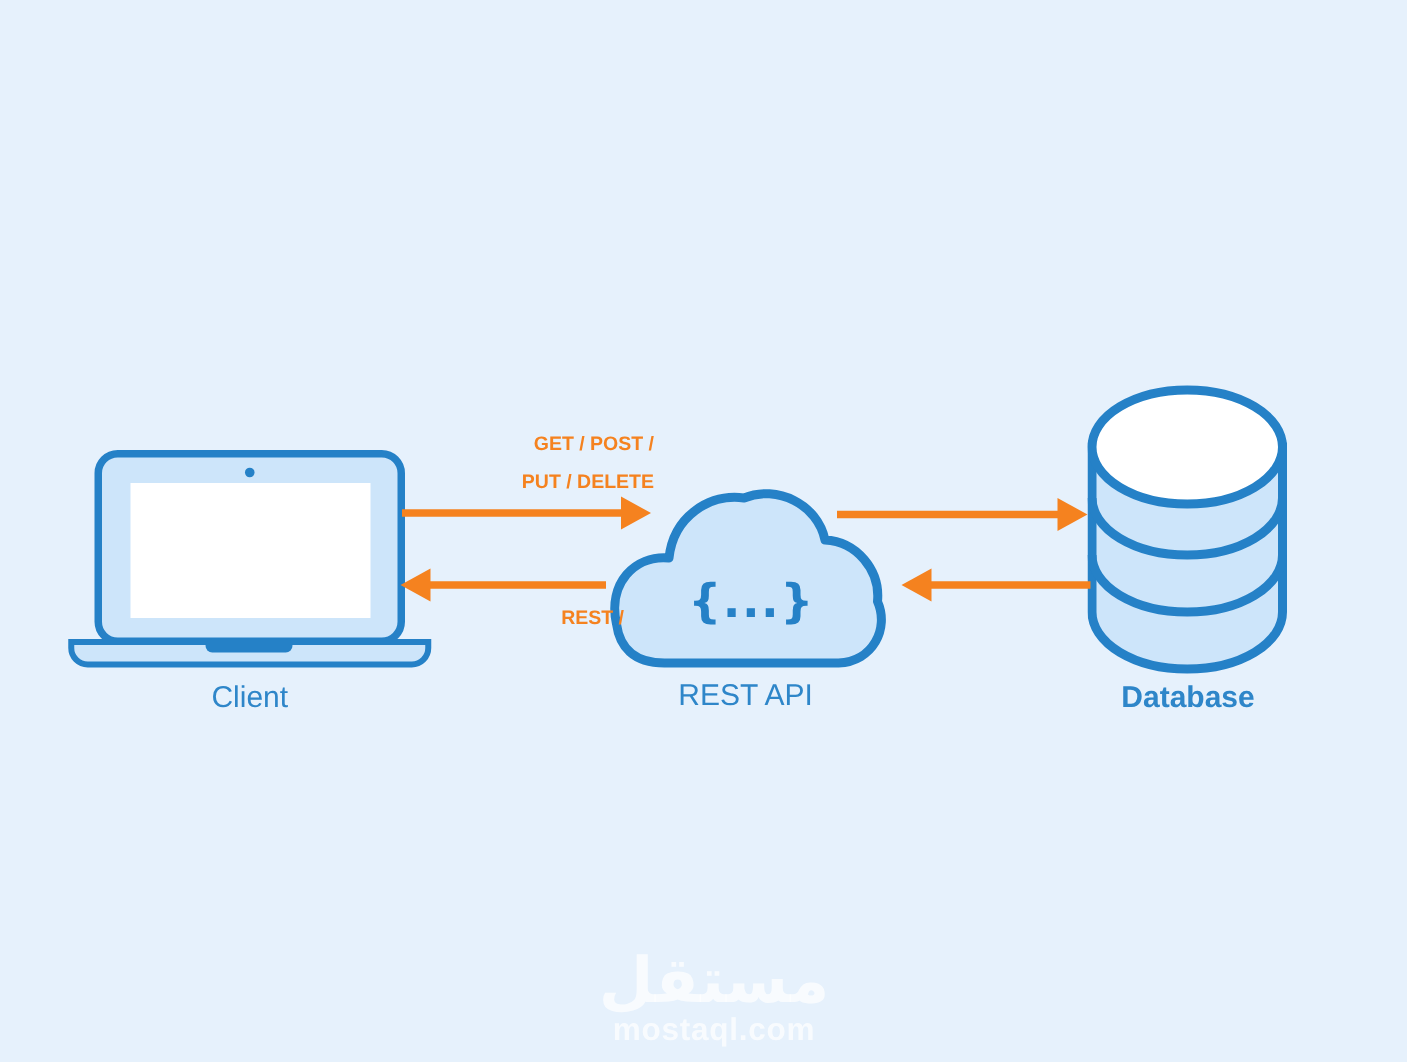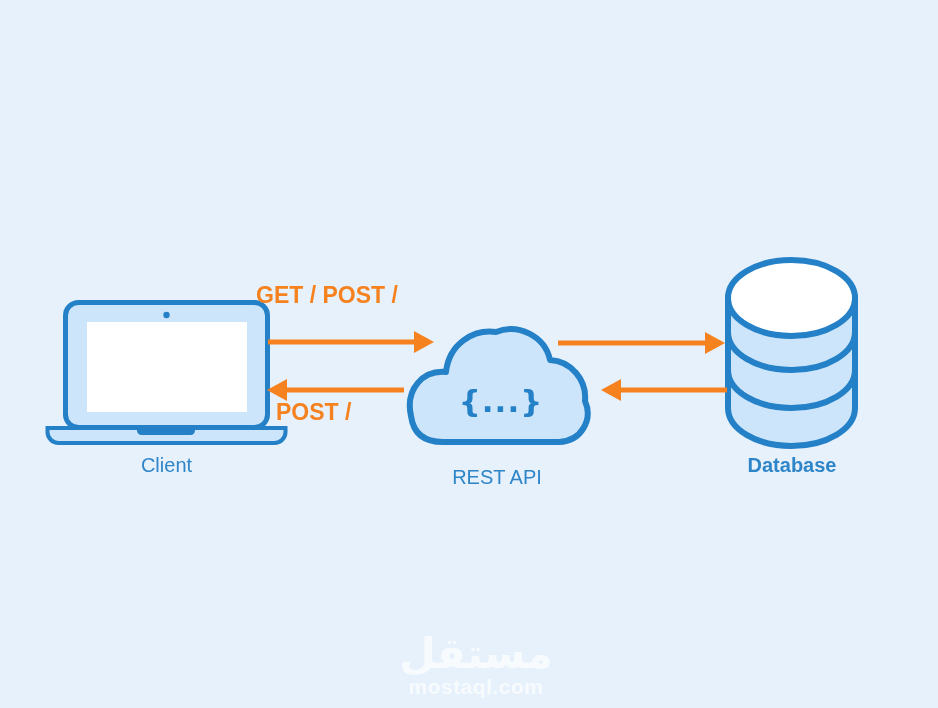--- a/index.html
+++ b/index.html
@@ -22,22 +22,22 @@
   .arrow .head{
     position:absolute;top:50%;transform:translateY(-50%);
     width:0;height:0;border-top:11px solid transparent;border-bottom:11px solid transparent;
   }
   .arrow.dir-right .shaft{left:0;right:17px;}
   .arrow.dir-right .head{right:0;border-left:20px solid #f5821f;}
   .arrow.dir-left  .shaft{left:17px;right:0;}
   .arrow.dir-left  .head{left:0;border-right:20px solid #f5821f;}
   
   .flow-label{
-    position:absolute;text-align:left;
-    color:#f5821f;font-weight:bold;font-size:23px;line-height:25px;
+    position:absolute;text-align:right;
+    color:#f5821f;font-weight:bold;font-size:13px;line-height:25px;
   }
   
   .cloud-glyph{
     position:absolute;left:99px;top:80px;transform:translate(-50%,-50%);
     color:#2581c7;font-size:31px;font-weight:600;letter-spacing:1px;
     font-family:"DejaVu Sans",sans-serif;
   }
   
   .watermark{
     position:absolute;left:476px;top:632px;transform:translateX(-50%);
@@ -66,48 +66,49 @@
 
   <div class="node" style="left:402px;top:321px;width:190px;height:128px;">
     <span>
       <svg width="190" height="128" viewBox="0 0 190 128" aria-hidden="true">
         <path d="M9 95 C3 68, 21 49, 44 51 C47 23, 71 8, 94 11 C116 2, 143 15, 148 39
                  C169 40, 185 59, 183 80 C191 98, 180 120, 157 121 L41 121 C20 121, 11 110, 9 95 Z" fill="#cde5fa" stroke="#2581c7" stroke-width="6" stroke-linejoin="round"></path>
       </svg>
     </span>
     <div class="cloud-glyph">{...}</div>
   </div>
-  <div class="node-label" style="left:402px;top:466px;width:190px;">REST API</div>
+  <div class="node-label" style="left:402px;top:453px;width:190px;">REST API</div>
 
   <div class="node" style="left:725px;top:256px;width:134px;height:194px;">
     <span>
       <svg width="134" height="194" viewBox="0 0 134 194" aria-hidden="true">
         <path d="M3 42 V152 A63.5 38 0 0 0 130 152 V42 Z" fill="#cde5fa" stroke="#2581c7" stroke-width="6"></path>
         <path d="M3 76 A63.5 38 0 0 0 130 76" fill="none" stroke="#2581c7" stroke-width="6"></path>
         <path d="M3 114 A63.5 38 0 0 0 130 114" fill="none" stroke="#2581c7" stroke-width="6"></path>
         <ellipse cx="66.5" cy="42" rx="63.5" ry="38" fill="#ffffff" stroke="#2581c7" stroke-width="6"></ellipse>
       </svg>
     </span>
   </div>
   <div class="node-label" style="left:725px;top:454px;width:134px;font-weight:bold;">Database</div>
 
   <div class="flow-label" style="left:256px;top:283px;width:180px;">
     <div>GET / POST /</div>
+    <div>PUT / DELETE</div>
   </div>
   <div class="arrow dir-right" style="left:268px;top:331px;width:166px;">
     <span class="shaft"></span>
     <span class="head"></span>
   </div>
 
   <div class="arrow dir-left" style="left:267px;top:379px;width:137px;">
     <span class="shaft"></span>
     <span class="head"></span>
   </div>
   <div class="flow-label" style="left:276px;top:399px;width:140px;line-height:26px;">
-    <div>POST /</div>
+    <div>REST /</div>
   </div>
 
   <div class="arrow dir-right" style="left:558px;top:332px;width:167px;">
     <span class="shaft"></span>
     <span class="head"></span>
   </div>
 
   <div class="arrow dir-left" style="left:601px;top:379px;width:126px;">
     <span class="shaft"></span>
     <span class="head"></span>

